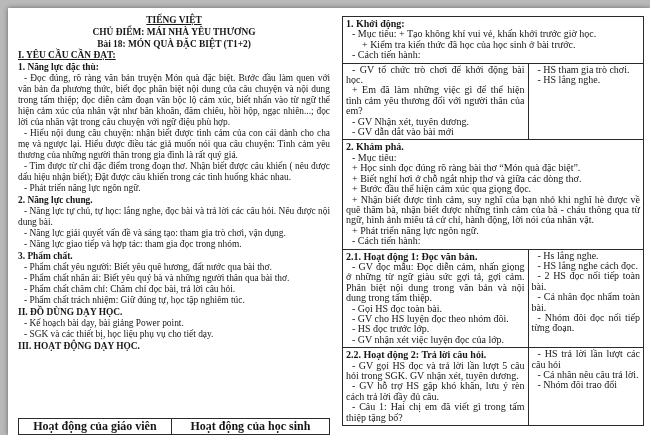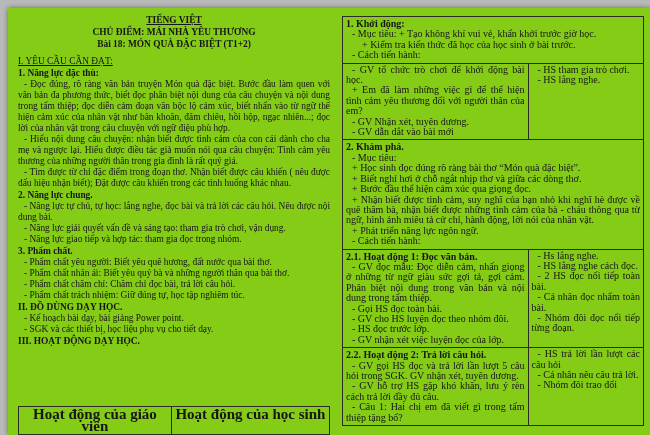--- a/index.html
+++ b/index.html
@@ -7,41 +7,41 @@
   body {
     background:#b9b9b9;
     font-family:"Liberation Serif","DejaVu Serif",serif;
     color:#161616;
     overflow:hidden;
     position:relative;
   }
   .page {
     position:absolute; left:8px; top:8px;
     width:642px; height:427px;
-    background:#84cc16;
+    background:#ffffff;
     box-shadow:0 0 5px rgba(0,0,0,.45);
     padding:6px 6px 0 10px;
     display:flex; gap:12px;
     overflow:hidden;
   }
   .col-left { width:312px; display:flex; flex-direction:column; }
   .col-right { flex:1; margin-top:2px; border:1px solid #2b2b2b; border-bottom:none; align-self:flex-start; width:302px; }
 
   .line { font-size:9.4px; line-height:11px; }
   .col-right .line { font-size:10px; line-height:10.4px; }
 
   .cbu { text-align:center; font-weight:bold; text-decoration:underline; line-height:12px; }
   .cb  { text-align:center; font-weight:bold; line-height:12px; }
-  .bu  { font-weight:normal; text-decoration:underline; margin-top:6px; }
+  .bu  { font-weight:bold; text-decoration:underline; margin-top:0; }
   .b   { font-weight:bold; margin-top:1px; }
   .p   { text-align:justify; text-indent:6px; }
   .pi  { text-align:justify; text-indent:16px; }
 
   .mini-table { margin-top:auto; display:flex; border:1px solid #2b2b2b; border-bottom:1px solid #2b2b2b; }
-  .mt-cell { width:49%; text-align:center; font-weight:bold; font-size:15px; line-height:12px; padding:1px 0 2px; }
+  .mt-cell { width:49%; text-align:center; font-weight:bold; font-size:12px; line-height:12px; padding:1px 0 2px; }
   .mt-cell.hs { width:51%; border-left:1px solid #2b2b2b; }
 
   .trow { border-bottom:1px solid #2b2b2b; }
   .trow.full { padding:1px 3px 2px; }
   .trow.split { display:flex; align-items:stretch; }
   .cell { padding:1px 3px 2px; }
   .cell.gv { width:61.5%; }
   .cell.hs { width:38.5%; border-left:1px solid #2b2b2b; }
 </style>
 </head>
@@ -52,20 +52,21 @@
   <div class="col-left">
     <div>
         <div class="line cbu">TIẾNG VIỆT</div>
         <div class="line cb">CHỦ ĐIỂM: MÁI NHÀ YÊU THƯƠNG</div>
         <div class="line cb">Bài 18: MÓN QUÀ ĐẶC BIỆT (T1+2)</div>
         <div class="line bu">I. YÊU CẦU CẦN ĐẠT:</div>
         <div class="line b">1. Năng lực đặc thù:</div>
         <div class="line p">- Đọc đúng, rõ ràng văn bản truyện Món quà đặc biệt. Bước đầu làm quen với văn bản đa phương thức, biết đọc phân biệt nội dung của câu chuyện và nội dung trong tấm thiệp; đọc diễn cảm đoạn văn bộc lộ cảm xúc, biết nhấn vào từ ngữ thể hiện cảm xúc của nhân vật như băn khoăn, đăm chiêu, hồi hộp, ngạc nhiên...; đọc lời của nhân vật trong câu chuyện với ngữ điệu phù hợp.</div>
         <div class="line p">- Hiểu nội dung câu chuyện: nhận biết được tình cảm của con cái dành cho cha mẹ và ngược lại. Hiểu được điều tác giả muốn nói qua câu chuyện: Tình cảm yêu thương của những người thân trong gia đình là rất quý giá.</div>
         <div class="line p">- Tìm được từ chỉ đặc điểm trong đoạn thơ. Nhận biết được câu khiến ( nêu được dấu hiệu nhận biết); Đặt được câu khiến trong các tình huống khác nhau.</div>
+        <div class="line p">- Phát triển năng lực ngôn ngữ.</div>
         <div class="line b">2. Năng lực chung.</div>
         <div class="line p">- Năng lực tự chủ, tự học: lắng nghe, đọc bài và trả lời các câu hỏi. Nêu được nội dung bài.</div>
         <div class="line p">- Năng lực giải quyết vấn đề và sáng tạo: tham gia trò chơi, vận dụng.</div>
         <div class="line p">- Năng lực giao tiếp và hợp tác: tham gia đọc trong nhóm.</div>
         <div class="line b">3. Phẩm chất.</div>
         <div class="line p">- Phẩm chất yêu người: Biết yêu quê hương, đất nước qua bài thơ.</div>
         <div class="line p">- Phẩm chất nhân ái: Biết yêu quý bà và những người thân qua bài thơ.</div>
         <div class="line p">- Phẩm chất chăm chỉ: Chăm chỉ đọc bài, trả lời câu hỏi.</div>
         <div class="line p">- Phẩm chất trách nhiệm: Giữ đúng tự, học tập nghiêm túc.</div>
         <div class="line b">II. ĐỒ DÙNG DẠY HỌC.</div>

